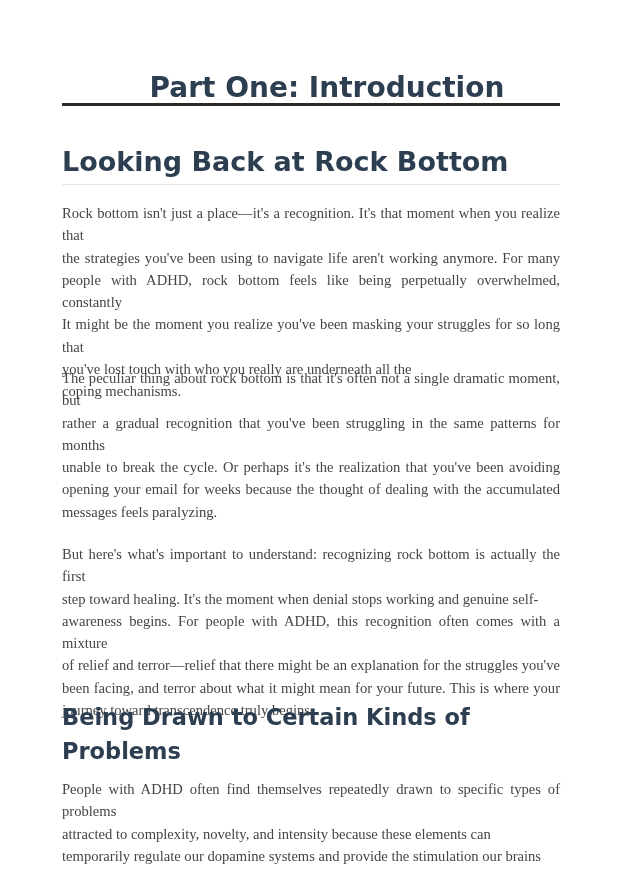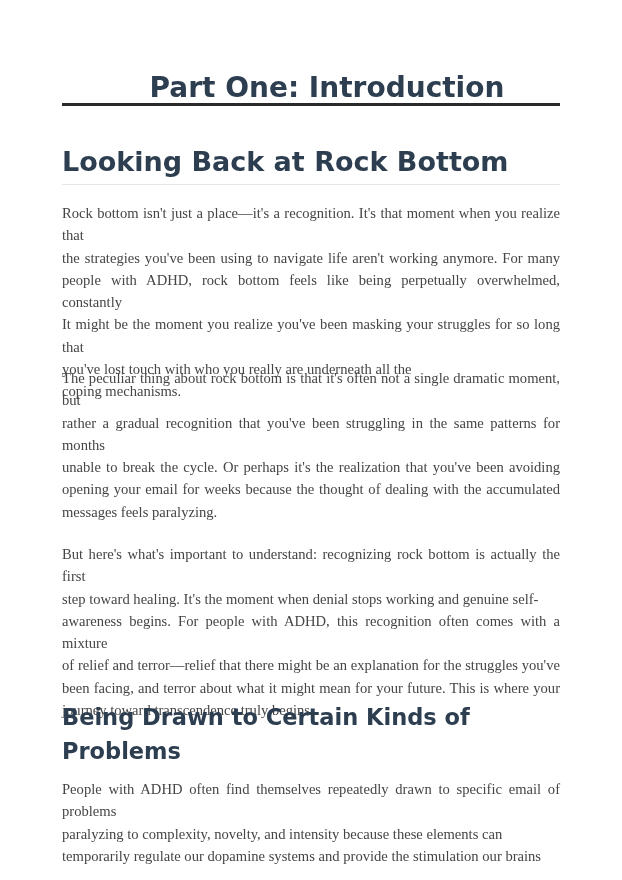--- a/index.html
+++ b/index.html
@@ -65,17 +65,17 @@
     <span class="line j">been facing, and terror about what it might mean for your future. This is where your</span>
     <span class="line l">journey toward transcendence truly begins.</span>
   </p>
 
   <h2 class="h2 h2-b">
     <span class="line l">Being Drawn to Certain Kinds of</span>
     <span class="line l">Problems</span>
   </h2>
 
   <p class="p p4">
-    <span class="line j">People with ADHD often find themselves repeatedly drawn to specific email of problems</span>
-    <span class="line l">paralyzing to complexity, novelty, and intensity because these elements can</span>
+    <span class="line j">People with ADHD often find themselves repeatedly drawn to specific types of problems</span>
+    <span class="line l">attracted to complexity, novelty, and intensity because these elements can</span>
     <span class="line l">temporarily regulate our dopamine systems and provide the stimulation our brains</span>
   </p>
 </div>
 
 </body></html>

